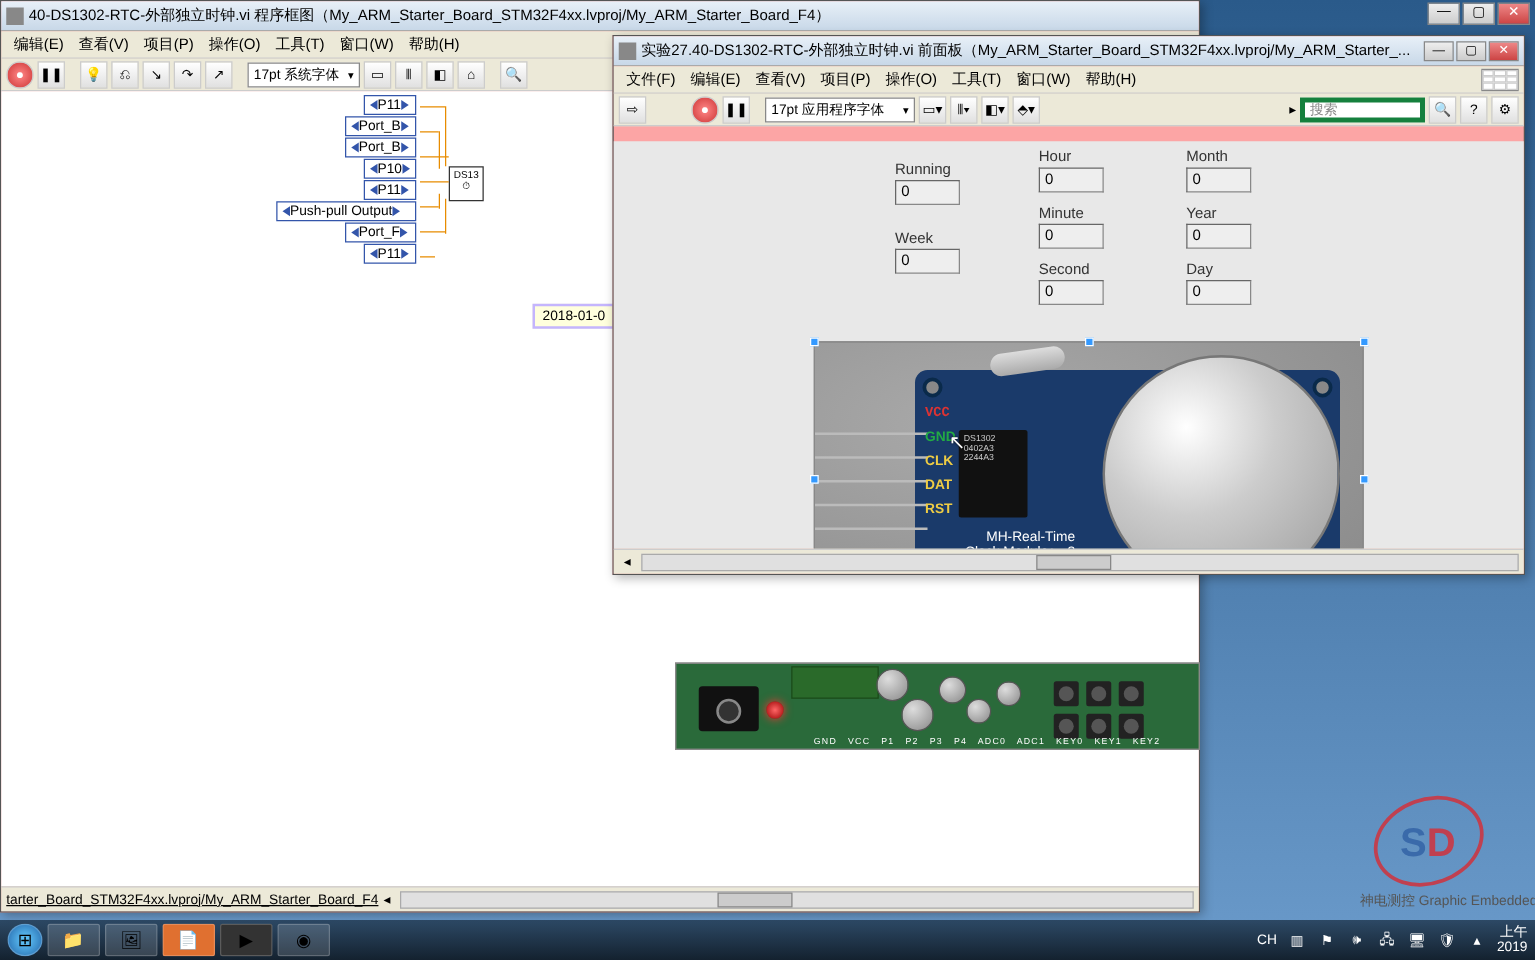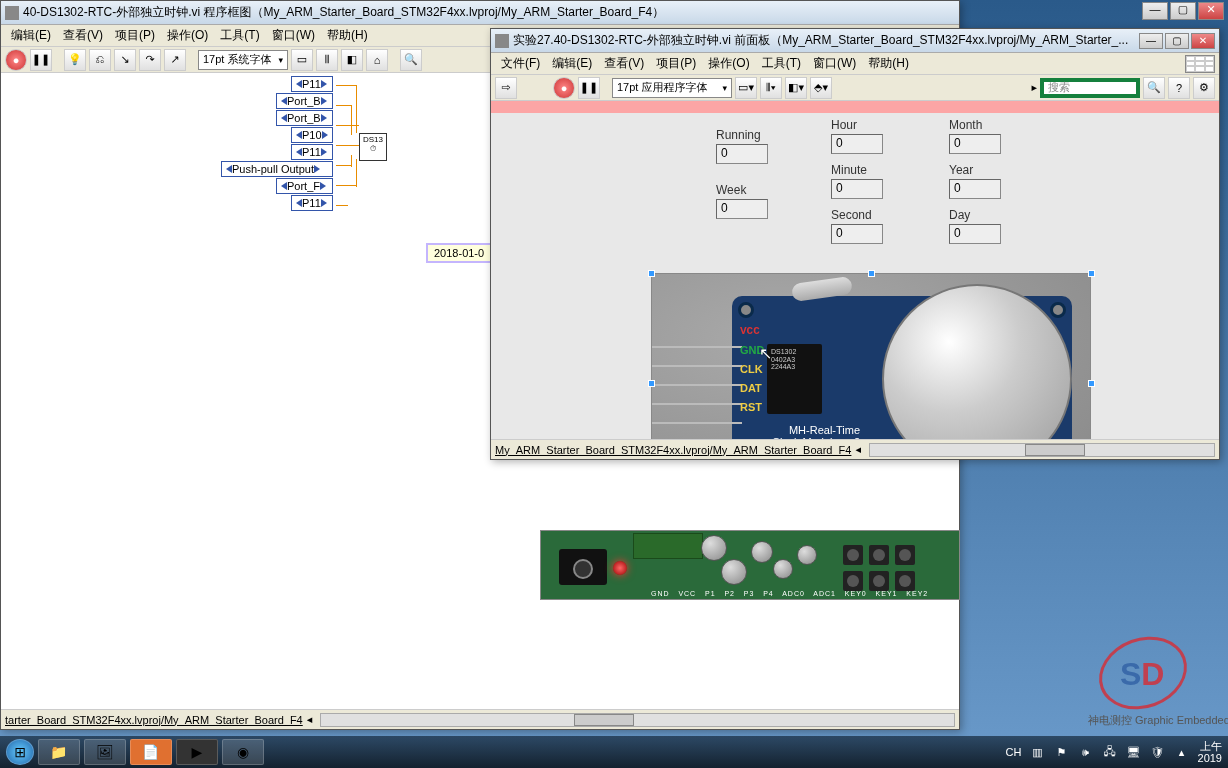--- a/index.html
+++ b/index.html
@@ -335,21 +335,20 @@
     <div class="handle" style="left:157px; top:157px;"></div>
     <div class="handle" style="left:377px; top:157px;"></div>
     <div class="handle" style="left:597px; top:157px;"></div>
     <div class="handle" style="left:157px; top:267px;"></div>
     <div class="handle" style="left:597px; top:267px;"></div>
     <div class="handle" style="left:157px; top:377px;"></div>
     <div class="handle" style="left:377px; top:377px;"></div>
     <div class="handle" style="left:597px; top:377px;"></div>
   </div>
   <div class="statusbar">
-    <span class="path">My_ARM_Starter_Board_STM32F4xx.lvproj/My_ARM_Starter_Board_F4</span>
     <span style="margin-left:4px;">◂</span>
     <div class="scroll">
         <div class="thumb" style="left:45%;"></div>
       </div>
   </div>
 </div>
 
 <div style="position:absolute; right:4px; top:2px; display:flex; gap:2px;">
   <span style="width:26px;height:18px;background:linear-gradient(#eee,#ccc);border:1px solid #888;text-align:center;font-size:11px;">—</span>
   <span style="width:26px;height:18px;background:linear-gradient(#eee,#ccc);border:1px solid #888;text-align:center;font-size:11px;">▢</span>

